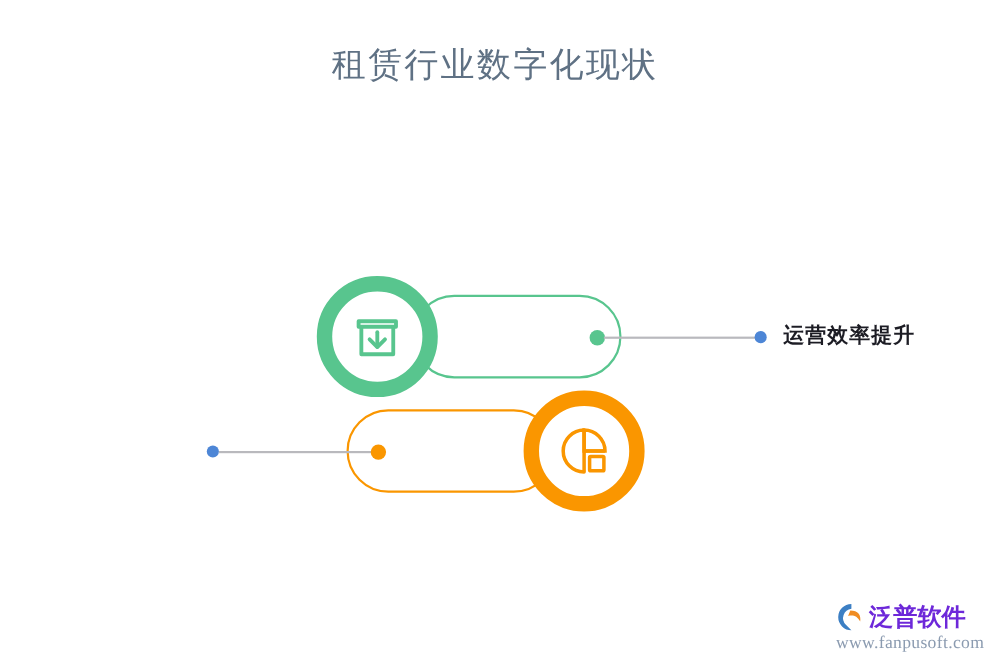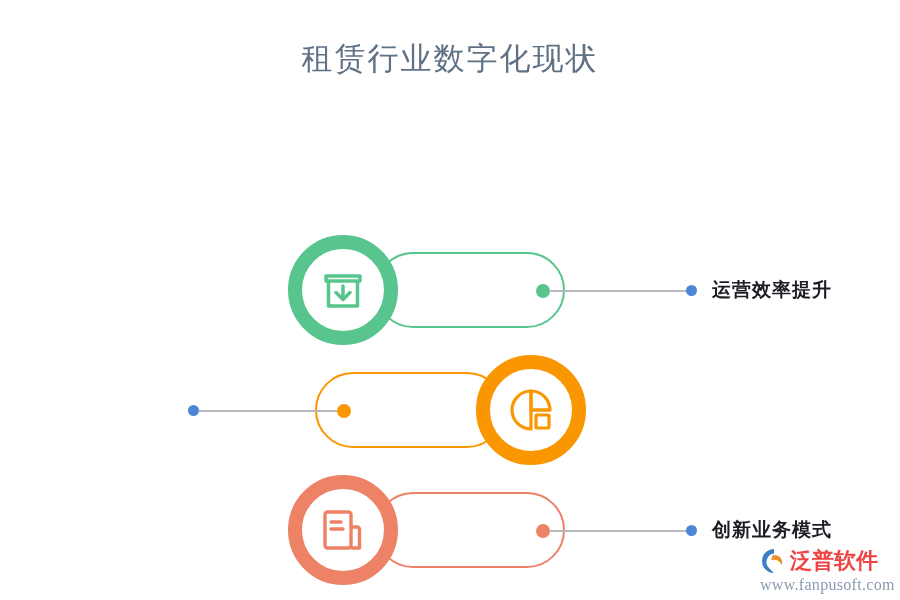--- a/index.html
+++ b/index.html
@@ -36,21 +36,21 @@
   }
 
   
   .row {
     position: absolute;
     left: 0;
     width: 900px;
     height: 120px;
   }
   .row-1 { top: 107px; }
-  .row-2 { top: 230px; }
+  .row-2 { top: 246px; }
   .row-3 { top: 350px; }
   .row-4 { top: 470px; }
 
   
   .side-label {
     position: absolute;
     top: 45px;
     height: 30px;
     line-height: 30px;
     font-size: 19px;
@@ -203,44 +203,27 @@
       <span>
         <svg width="56" height="56" viewBox="0 0 56 56" fill="none">
           <path d="M28 28 V9 A19 19 0 1 0 28 47 V28 Z M28 28 H47" stroke="currentColor" stroke-width="3.2" stroke-linejoin="round" fill="none"></path>
           <path d="M28 28 H47 A19 19 0 0 0 28 9 Z" fill="none" stroke="currentColor" stroke-width="3.2"></path>
           <rect x="33" y="33" width="13" height="13" rx="1" fill="#ffffff" stroke="currentColor" stroke-width="3.2"></rect>
         </svg>
       </span>
     </div>
   </div>
 
-  <div class="row row-4">
-    <div class="ring" style="border-color: rgb(237, 130, 103); color: rgb(237, 130, 103);">
-      <span>
-        <svg width="56" height="56" viewBox="0 0 56 56" fill="none">
-          <rect x="10" y="10" width="26" height="36" rx="2.5" stroke="currentColor" stroke-width="3.4" fill="none"></rect>
-          <path d="M16 20 H26" stroke="currentColor" stroke-width="3.4" stroke-linecap="round"></path>
-          <path d="M16 27 H28" stroke="currentColor" stroke-width="3.4" stroke-linecap="round"></path>
-          <path d="M36 25 H42 a2.5 2.5 0 0 1 2.5 2.5 V46 H36" stroke="currentColor" stroke-width="3.4" stroke-linejoin="round" fill="none"></path>
-        </svg>
-      </span>
-    </div>
-    <div class="pill" style="border-color: rgb(237, 130, 103);"></div>
-    <div class="pill-dot" style="background: rgb(237, 130, 103);"></div>
-    <div class="connector" style="background: rgb(185, 185, 189);"></div>
-    <div class="label-dot" style="background: rgb(77, 134, 214);"></div>
-    <div class="side-label right" style="color: rgb(28, 28, 36);">创新业务模式</div>
-  </div>
 
   <div class="watermark">
     <div class="wm-row">
       <span class="wm-mark">
         <svg width="28" height="28" viewBox="0 0 28 28" fill="none">
           <path d="M14 2 A12 12 0 0 0 14 26 L9 21 A8.5 8.5 0 0 1 14 6.5 Z" fill="#3c7fc4"></path>
           <path d="M13 8 C20 8 23 12 22 18 C19 13 16 12 11 13 Z" fill="#f08c22"></path>
         </svg>
       </span>
-      <span class="wm-name" style="color: #ef4444;">泛普软件</span>
+      <span class="wm-name" style="color: #6d28d9;">泛普软件</span>
     </div>
     <div class="wm-url" style="color: rgb(139, 155, 176);">www.fanpusoft.com</div>
   </div>
 
 </div>
 
 </body></html>

